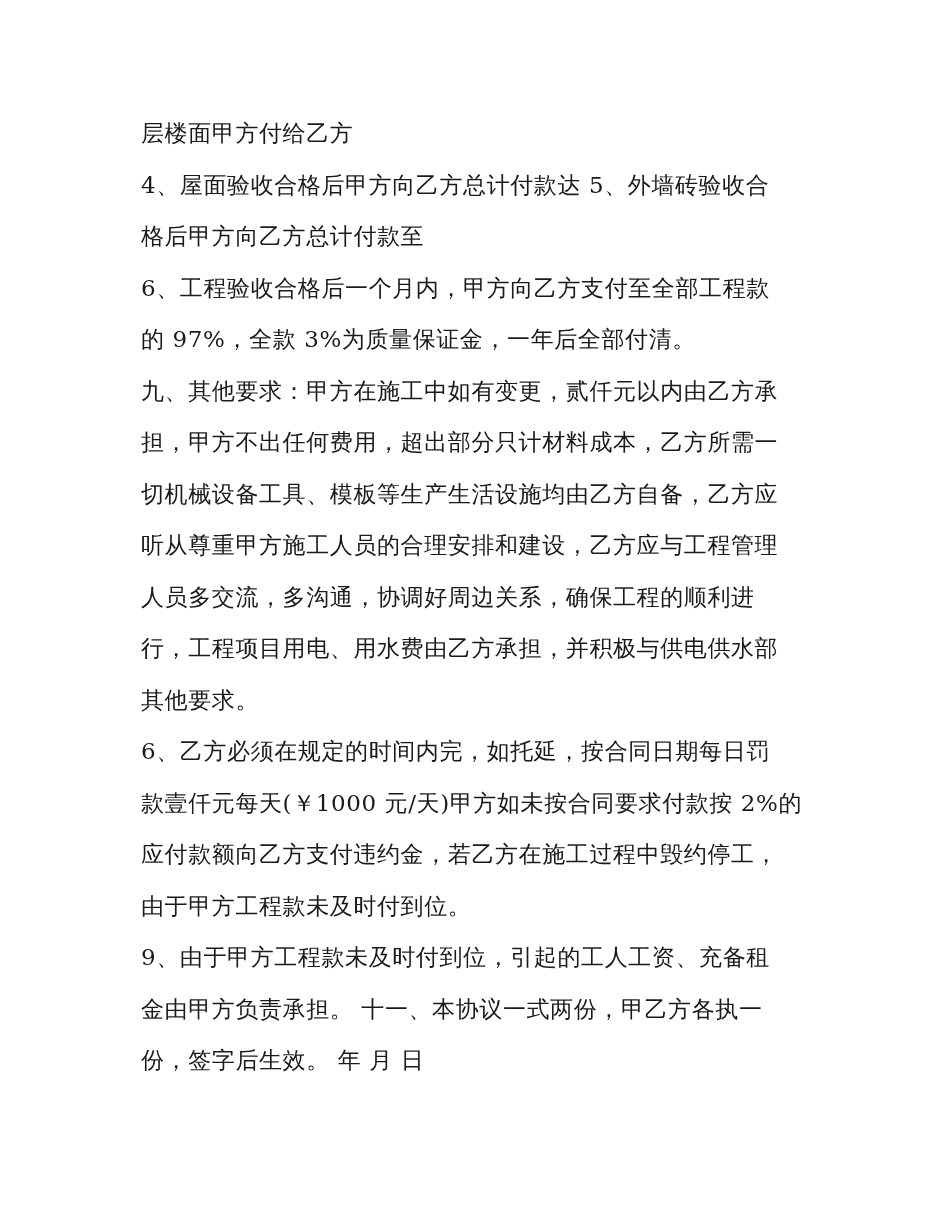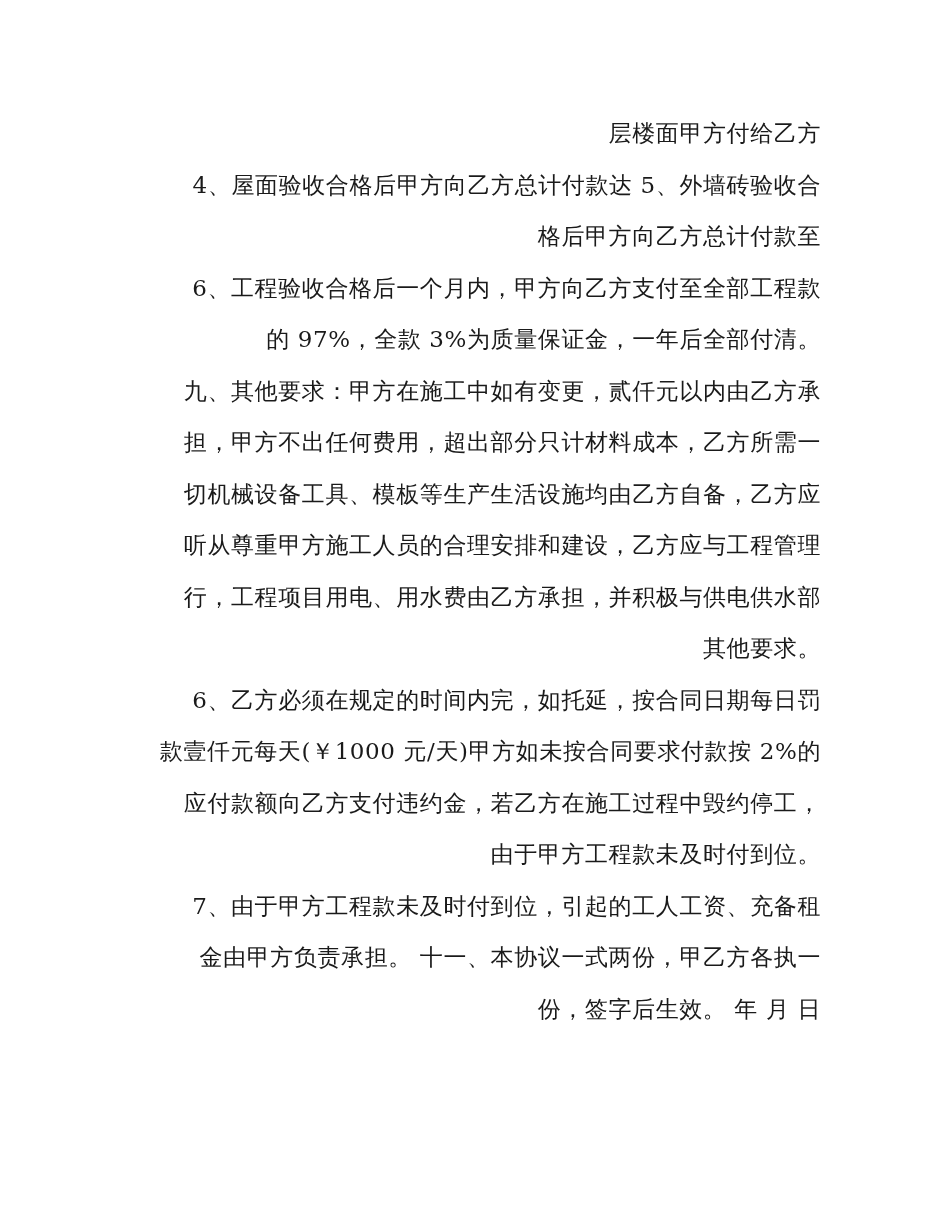--- a/index.html
+++ b/index.html
@@ -29,40 +29,40 @@
       font-family: "DejaVu Serif", "Liberation Serif", serif;
       font-size: 23px;
       line-height: 51.5px;
       color: #1a1a1a;
     }
     .line {
       display: block;
       white-space: nowrap;
       height: 51.5px;
       letter-spacing: 0.6px;
-      text-align: right;
     }
   </style>
 </head>
 <body>
 
 <div class="page">
   <div class="text-block">
     <span class="line">层楼面甲方付给乙方</span>
     <span class="line">4、屋面验收合格后甲方向乙方总计付款达 5、外墙砖验收合</span>
     <span class="line">格后甲方向乙方总计付款至</span>
     <span class="line">6、工程验收合格后一个月内，甲方向乙方支付至全部工程款</span>
     <span class="line">的 97%，全款 3%为质量保证金，一年后全部付清。</span>
     <span class="line">九、其他要求：甲方在施工中如有变更，贰仟元以内由乙方承</span>
     <span class="line">担，甲方不出任何费用，超出部分只计材料成本，乙方所需一</span>
     <span class="line">切机械设备工具、模板等生产生活设施均由乙方自备，乙方应</span>
     <span class="line">听从尊重甲方施工人员的合理安排和建设，乙方应与工程管理</span>
+    <span class="line">人员多交流，多沟通，协调好周边关系，确保工程的顺利进</span>
     <span class="line">行，工程项目用电、用水费由乙方承担，并积极与供电供水部</span>
     <span class="line">其他要求。</span>
     <span class="line">6、乙方必须在规定的时间内完，如托延，按合同日期每日罚</span>
     <span class="line">款壹仟元每天(￥1000 元/天)甲方如未按合同要求付款按 2%的</span>
     <span class="line">应付款额向乙方支付违约金，若乙方在施工过程中毁约停工，</span>
     <span class="line">由于甲方工程款未及时付到位。</span>
-    <span class="line">7、由于甲方工程款未及时付到位，引起的工人工资、充备租</span>
+    <span class="line">9、由于甲方工程款未及时付到位，引起的工人工资、充备租</span>
     <span class="line">金由甲方负责承担。 十一、本协议一式两份，甲乙方各执一</span>
     <span class="line">份，签字后生效。 年 月 日</span>
   </div>
 </div>
 
 </body></html>

